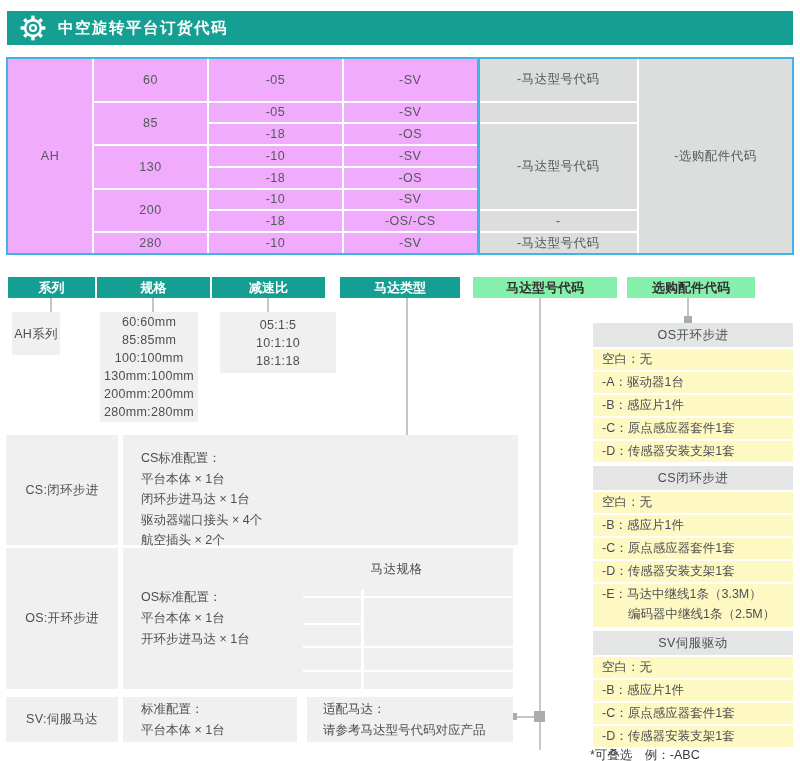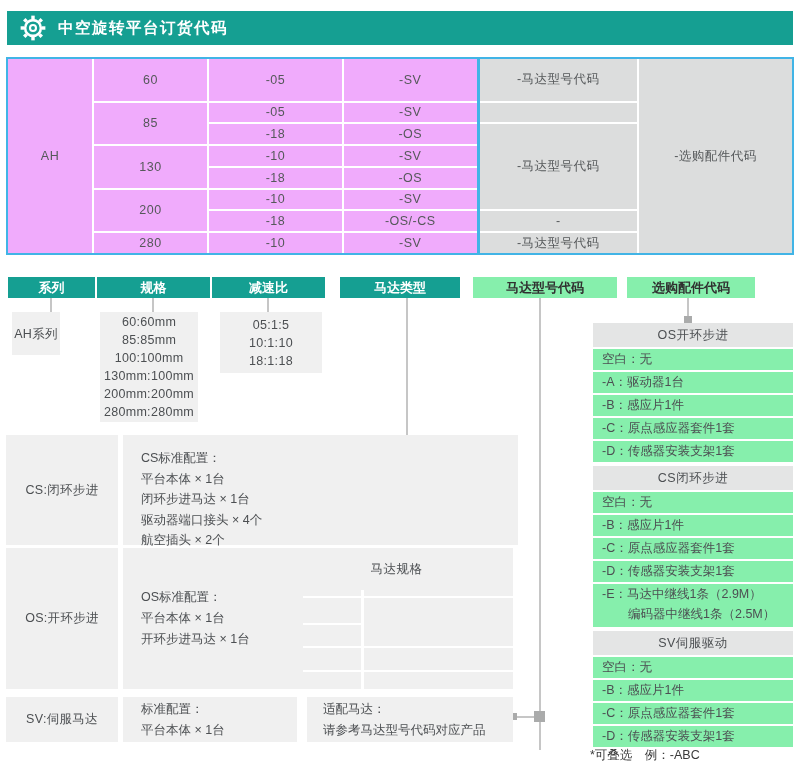--- a/index.html
+++ b/index.html
@@ -49,21 +49,21 @@
 
   
   .mgrid{position:absolute;left:280px;top:548px;width:233px;height:141px;}
   .mgrid .mg{position:absolute;background:#f0f0f0;}
   .mgrid .mg.hd{display:flex;align-items:center;justify-content:center;
     color:#4c4f52;font-size:12.5px;letter-spacing:0.5px;}
 
   
   .acc-title{position:absolute;left:593px;width:200px;height:24px;background:#e4e5e5;
     color:#4c4f52;font-size:12.5px;display:flex;align-items:center;justify-content:center;letter-spacing:0.5px;}
-  .acc-item{position:absolute;left:593px;width:200px;height:21px;background:#86efac;
+  .acc-item{position:absolute;left:593px;width:200px;height:21px;background:#fef9c3;
     color:#4c4f52;font-size:12.5px;line-height:21px;padding-left:9px;box-sizing:border-box;white-space:nowrap;}
   .acc-item.dbl{height:43px;line-height:20px;}
   .acc-item .ind{padding-left:26px;}
   .footnote{position:absolute;left:590px;top:747px;font-size:12.5px;color:#3a3a3a;white-space:nowrap;}
 </style>
 </head>
 <body>
 
 <div class="page">
 
@@ -166,21 +166,21 @@
     <div class="ln">AH系列</div>
   </div>
   <div class="gbox" style="left:100px;top:312px;width:98px;height:110px;">
     <div class="ln">60:60mm</div>
     <div class="ln">85:85mm</div>
     <div class="ln">100:100mm</div>
     <div class="ln">130mm:100mm</div>
     <div class="ln">200mm:200mm</div>
     <div class="ln">280mm:280mm</div>
   </div>
-  <div class="gbox" style="left:220px;top:312px;width:102px;height:61px;">
+  <div class="gbox" style="left:220px;top:312px;width:116px;height:61px;">
     <div class="ln">05:1:5</div>
     <div class="ln">10:1:10</div>
     <div class="ln">18:1:18</div>
   </div>
 
   <div class="cell center" style="left:6px;top:435px;width:112px;height:110px;">CS:闭环步进</div>
   <div class="cell" style="left:123px;top:435px;width:395px;height:110px;">
     <div class="cfg">
       <div class="ln">CS标准配置：</div>
       <div class="ln">平台本体 × 1台</div>
@@ -225,21 +225,21 @@
   <div class="acc-item" style="top:395px;">-B：感应片1件</div>
   <div class="acc-item" style="top:418px;">-C：原点感应器套件1套</div>
   <div class="acc-item" style="top:441px;">-D：传感器安装支架1套</div>
 
   <div class="acc-title" style="top:466px;">CS闭环步进</div>
   <div class="acc-item" style="top:492px;">空白：无</div>
   <div class="acc-item" style="top:515px;">-B：感应片1件</div>
   <div class="acc-item" style="top:538px;">-C：原点感应器套件1套</div>
   <div class="acc-item" style="top:561px;">-D：传感器安装支架1套</div>
   <div class="acc-item dbl" style="top:584px;">
-    <div>-E：马达中继线1条（2.9M）</div>
+    <div>-E：马达中继线1条（3.3M）</div>
     <div class="ind">编码器中继线1条（2.5M）</div>
   </div>
 
   <div class="acc-title" style="top:631px;">SV伺服驱动</div>
   <div class="acc-item" style="top:657px;">空白：无</div>
   <div class="acc-item" style="top:680px;">-B：感应片1件</div>
   <div class="acc-item" style="top:703px;">-C：原点感应器套件1套</div>
   <div class="acc-item" style="top:726px;">-D：传感器安装支架1套</div>
 
   <div class="footnote">*可叠选　例：-ABC</div>

